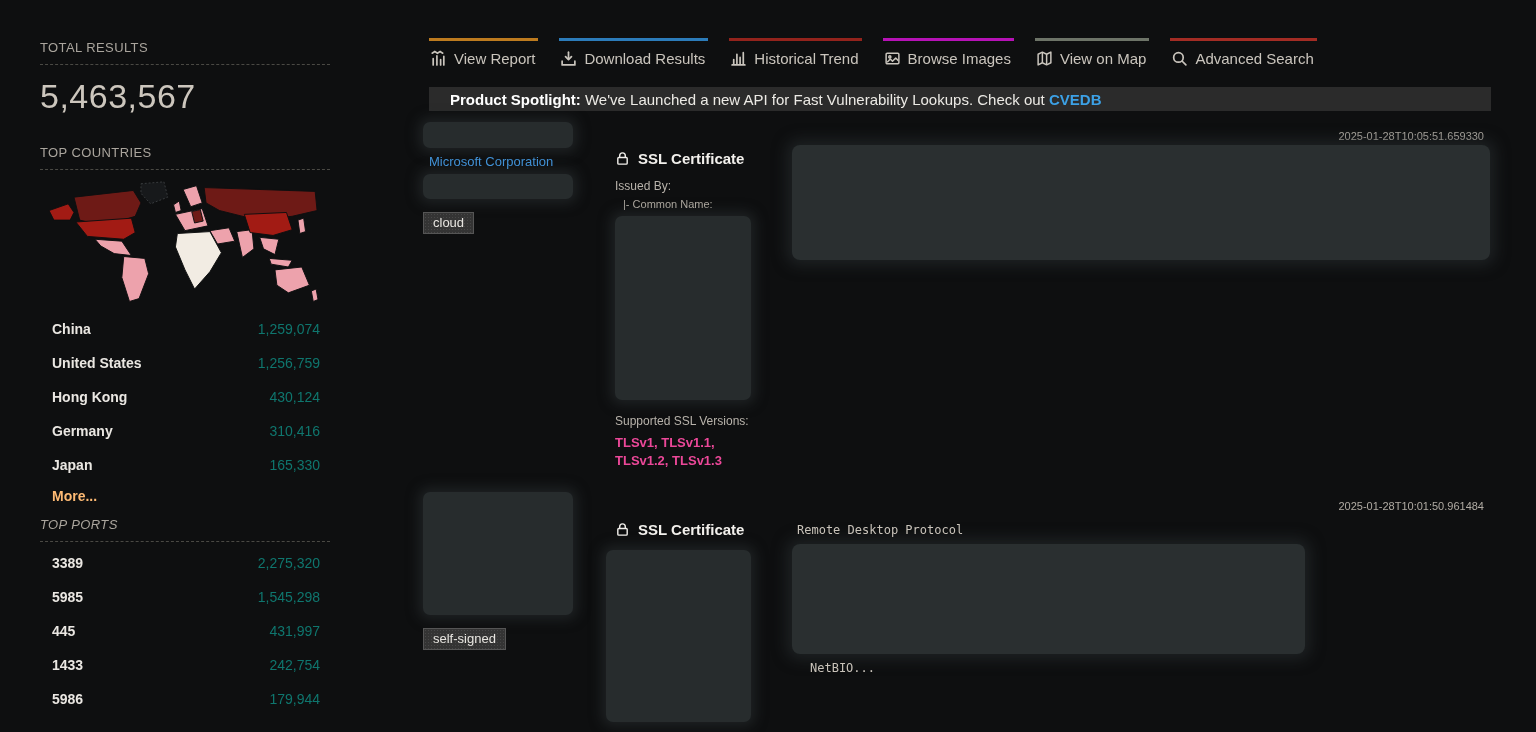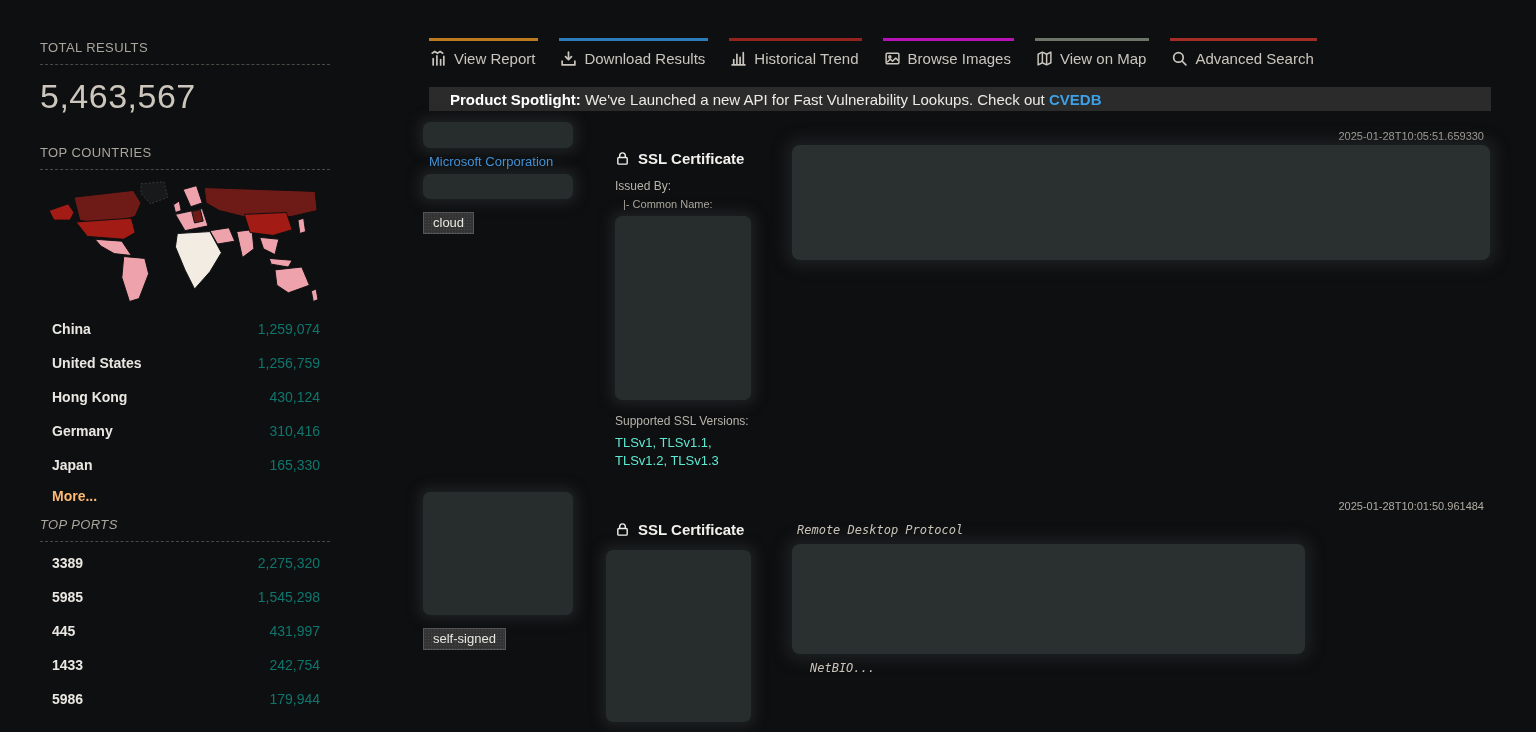--- a/index.html
+++ b/index.html
@@ -51,22 +51,22 @@
   .org-link{display:block;margin:6px 0 5px 6px;font-size:13px;color:var(--link-blue);
     text-decoration:none;cursor:pointer;}
   .tag{display:inline-block;font-size:13px;color:#e8e6e1;background-color:#343434;
     background-image:radial-gradient(#474747 1px,transparent 1px);background-size:3px 3px;
     border:1px solid #555;padding:2px 9px 3px;cursor:pointer;}
   .ssl-head{display:flex;align-items:center;gap:8px;font-size:15px;font-weight:bold;
     color:#f2f0ec;}
   .ssl-sub{font-size:12px;color:#b8b3ab;margin-top:12px;}
   .ssl-sub2{font-size:11px;color:#aaa59d;margin-top:5px;padding-left:8px;}
   .ssl-versions-label{font-size:12px;color:#b8b3ab;margin-top:14px;}
-  .ssl-versions{font-size:13px;font-weight:normal;color:#5eead4;margin-top:6px;line-height:18px;}
-  .mono{font-family:"DejaVu Sans Mono",monospace;font-size:12px;color:#c9c3ba;font-style:italic;}
+  .ssl-versions{font-size:13px;font-weight:bold;color:#ec4899;margin-top:6px;line-height:18px;}
+  .mono{font-family:"DejaVu Sans Mono",monospace;font-size:12px;color:#c9c3ba;}
   .abs{position:absolute;}
 </style>
 </head>
 <body>
 
 <div class="canvas">
 
   <aside class="sidebar">
     <div class="side-label">TOTAL RESULTS</div>
     <div class="side-big">5,463,567</div>

